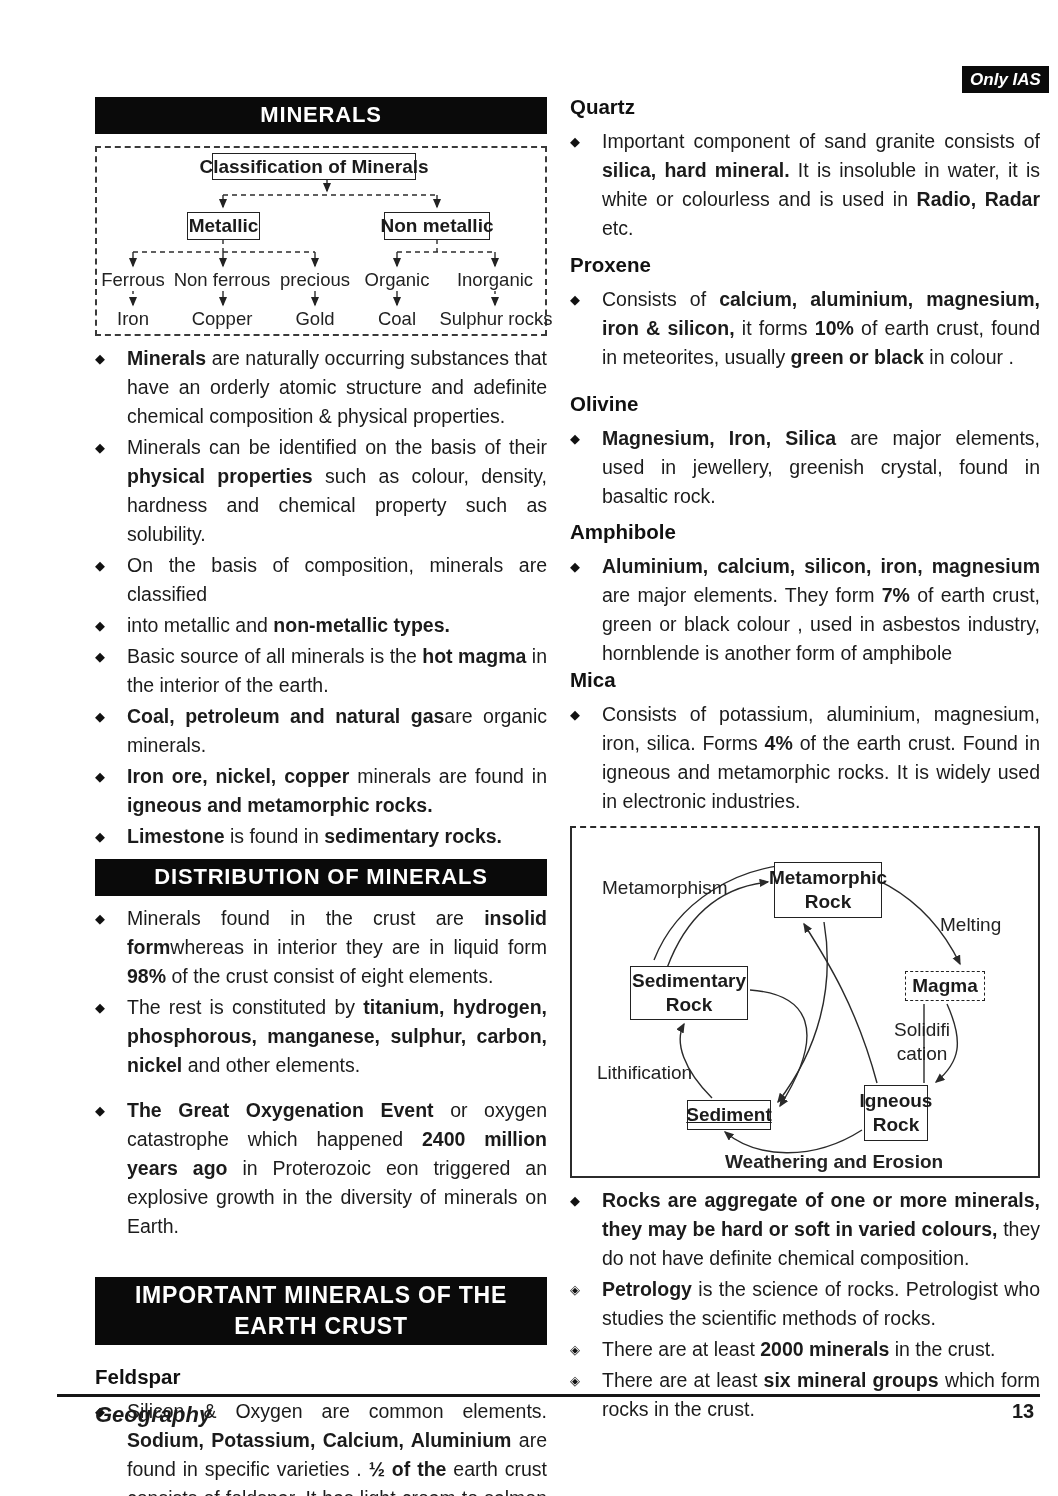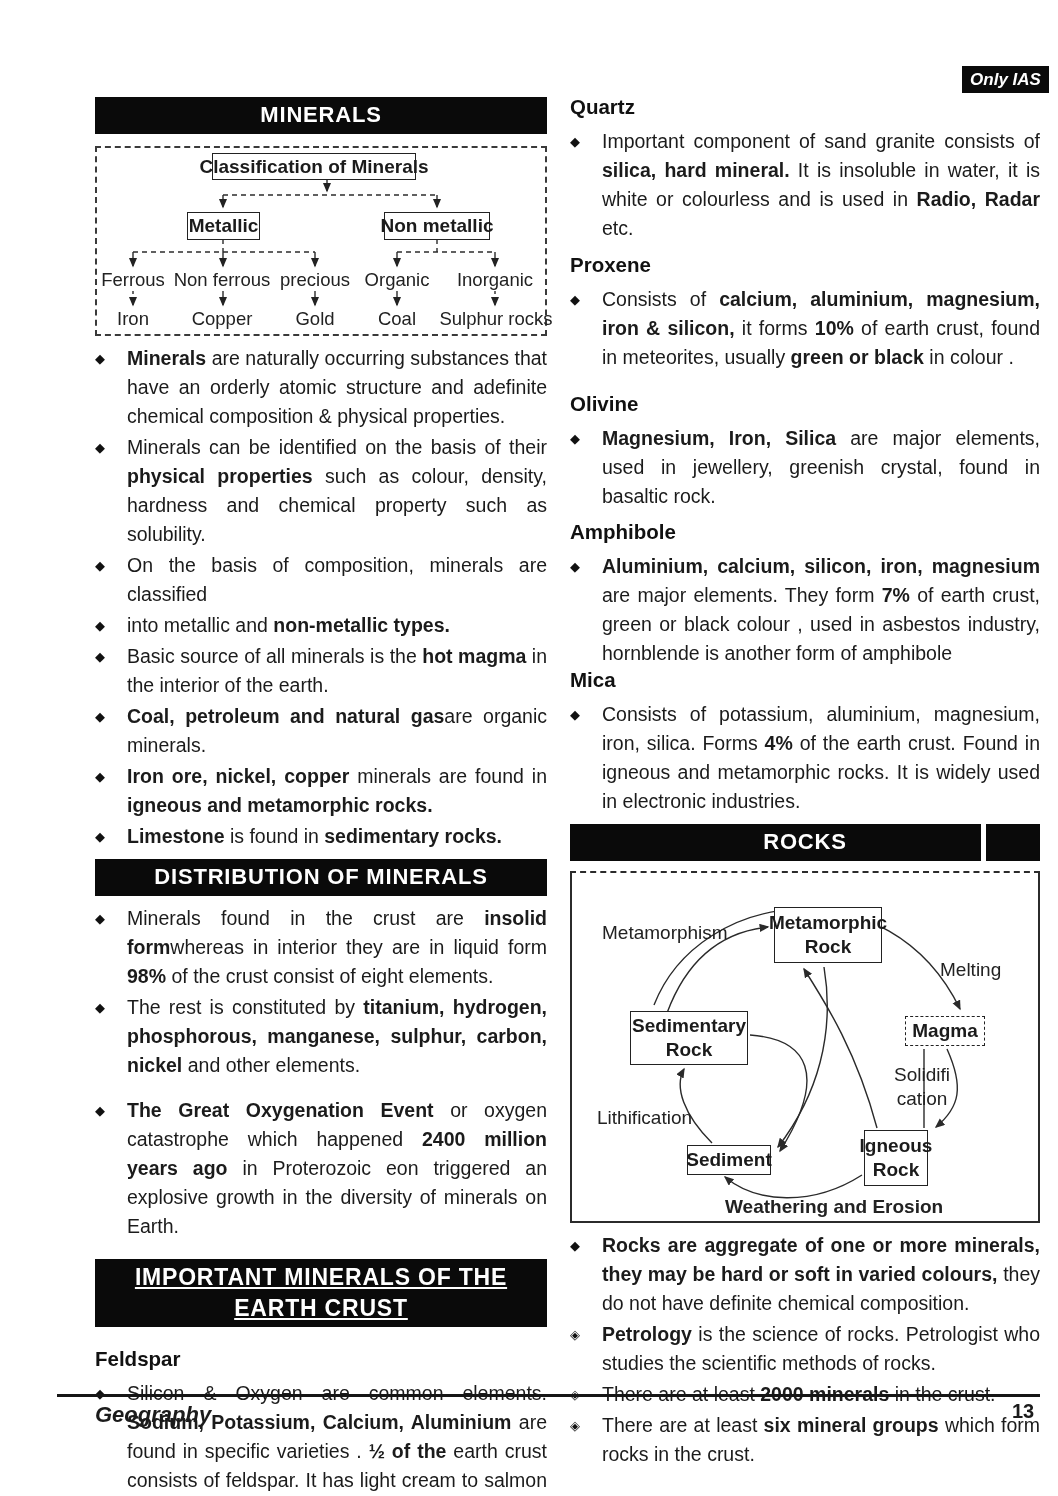--- a/index.html
+++ b/index.html
@@ -44,21 +44,21 @@
   .bdot { flex:0 0 19px; font-size:13px; line-height:29px; color:#111; }
   .btext {
     flex:1; font-size:19.5px; line-height:29px; text-align:justify;
     margin-left:13px; color:#1b1b1b;
   }
   .b { font-weight:bold; }
   .mineral-h { font-size:20.5px; font-weight:bold; color:#111; }
   .bullets { margin-top:8px; }
   .mt6 { margin-top:20px; } .mt8 { margin-top:8px; } .mt9 { margin-top:9px; }
   .mt10 { margin-top:10px; } .mt11 { margin-top:11px; }
-  .mt18 { margin-top:18px;text-decoration:underline; } .mt20 { margin-top:20px; }
+  .mt18 { margin-top:36px; } .mt20 { margin-top:20px; }
   
   .rockcycle {
     position:relative; margin-top:10px; height:352px;
     border:2px solid #2b2b2b; border-top-style:dashed; background:#fff;
   }
   .rc-box {
     position:absolute; border:1.6px solid #222; background:#fff;
     font-weight:bold; font-size:19px; line-height:24px; text-align:center;
     white-space:pre-line; display:flex; align-items:center; justify-content:center;
   }
@@ -226,24 +226,20 @@
       <span class="bdot">◆</span>
       <div class="btext"><span class="b">Aluminium, calcium, silicon, iron, magnesium</span><span> are major elements. They form </span><span class="b">7%</span><span> of earth crust, green or black colour , used in asbestos industry, hornblende is another form of amphibole</span></div>
     </div>
 
   <div class="mineral-h">Mica</div>
   <div class="bullet gap8">
       <span class="bdot">◆</span>
       <div class="btext"><span>Consists of potassium, aluminium, magnesium, iron, silica. Forms </span><span class="b">4%</span><span> of the earth crust. Found in igneous and metamorphic rocks. It is widely used in electronic industries.</span></div>
     </div>
 
-  <div class="bar mt8">
-    <span>ROCKS</span>
-    <span class="bar-gap"></span>
-  </div>
 
   <div class="rockcycle">
     <svg class="rc-svg" width="466" height="348">
       <defs>
         <marker id="ar2" markerWidth="9" markerHeight="9" refX="6" refY="3" orient="auto">
           <path d="M0,0 L7,3 L0,6 z" fill="#2a2a2a"></path>
         </marker>
       </defs>
       <g stroke="#2a2a2a" stroke-width="1.4" fill="none">
         <path d="M95,140 C118,78 158,58 196,54" marker-end="url(#ar2)"></path>
@@ -255,21 +251,21 @@
         <path d="M290,302 C240,334 184,330 153,304" marker-end="url(#ar2)"></path>
         <path d="M140,270 C112,242 102,214 112,196" marker-end="url(#ar2)"></path>
         <path d="M178,162 C236,166 256,202 208,278" marker-end="url(#ar2)"></path>
       </g>
     </svg>
     <div class="rc-box" style="left:202px; top:34px; width:108px; height:56px;">Metamorphic
 Rock</div>
     <div class="rc-box" style="left:58px; top:138px; width:118px; height:54px;">Sedimentary
 Rock</div>
     <div class="rc-box dashed" style="left:333px; top:143px; width:80px; height:30px;">Magma</div>
-    <div class="rc-box" style="left:115px; top:272px; width:84px; height:30px;">Sediment</div>
+    <div class="rc-box" style="left:115px; top:272px; width:84px; height:30px;text-decoration:underline;">Sediment</div>
     <div class="rc-box" style="left:292px; top:257px; width:64px; height:56px;">Igneous
 Rock</div>
     <div class="rc-label" style="left:30px; top:48px;">Metamorphism</div>
     <div class="rc-label" style="left:368px; top:85px;">Melting</div>
     <div class="rc-label" style="left:322px; top:190px;">Solidifi
 cation</div>
     <div class="rc-label" style="left:25px; top:233px;">Lithification</div>
     <div class="rc-label bold" style="left:153px; top:322px;">Weathering and Erosion</div>
   </div>
 

